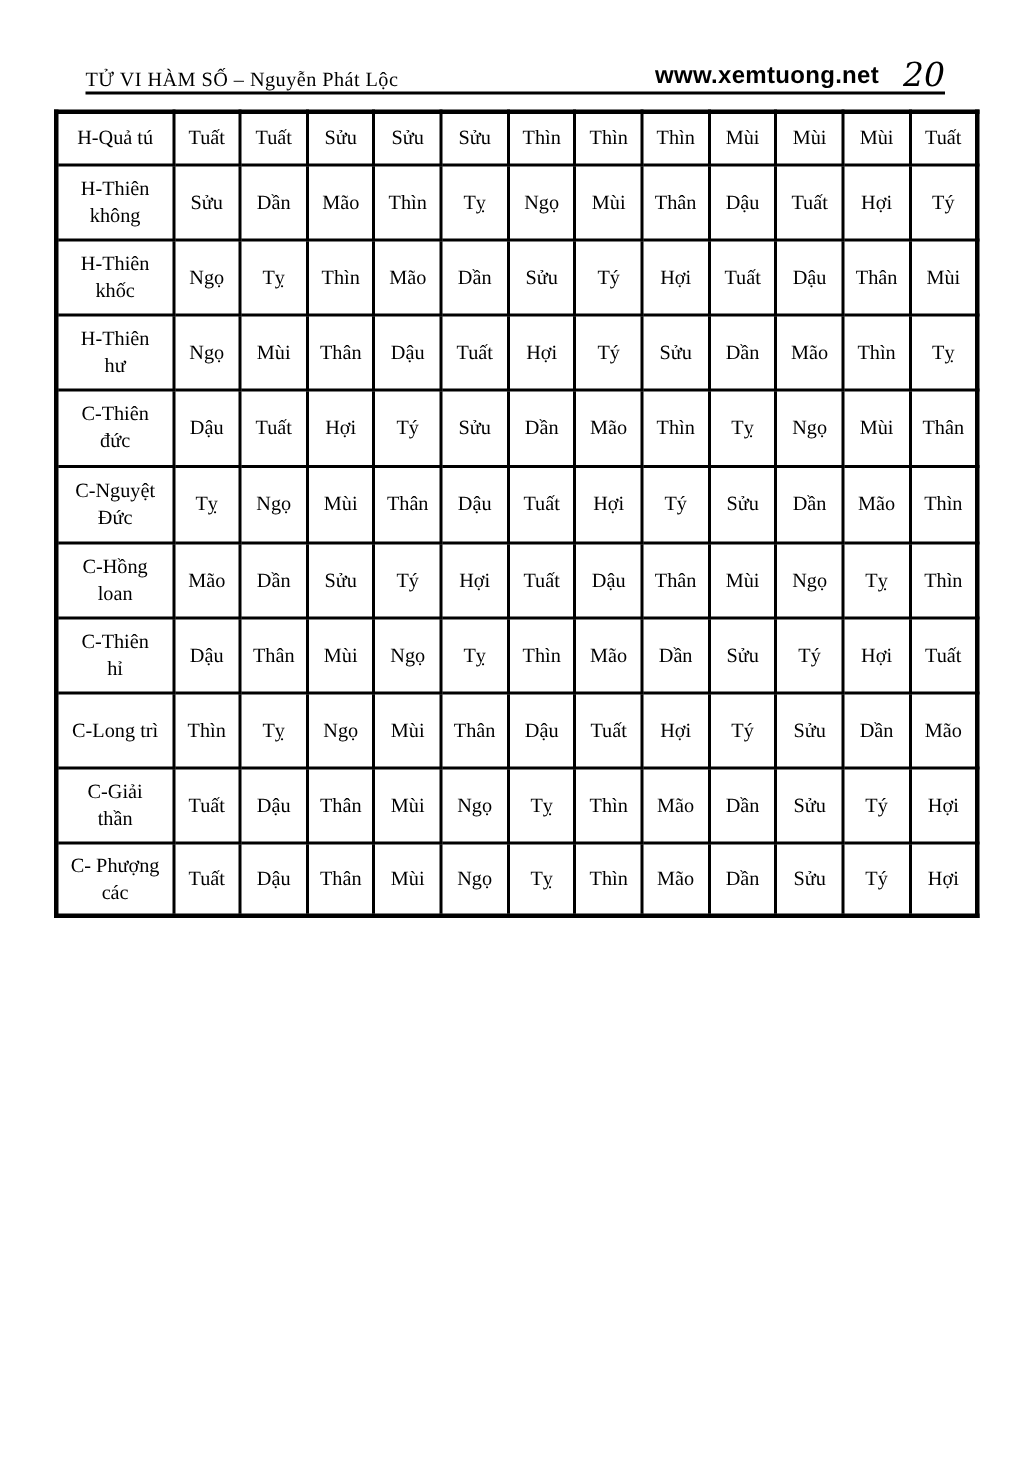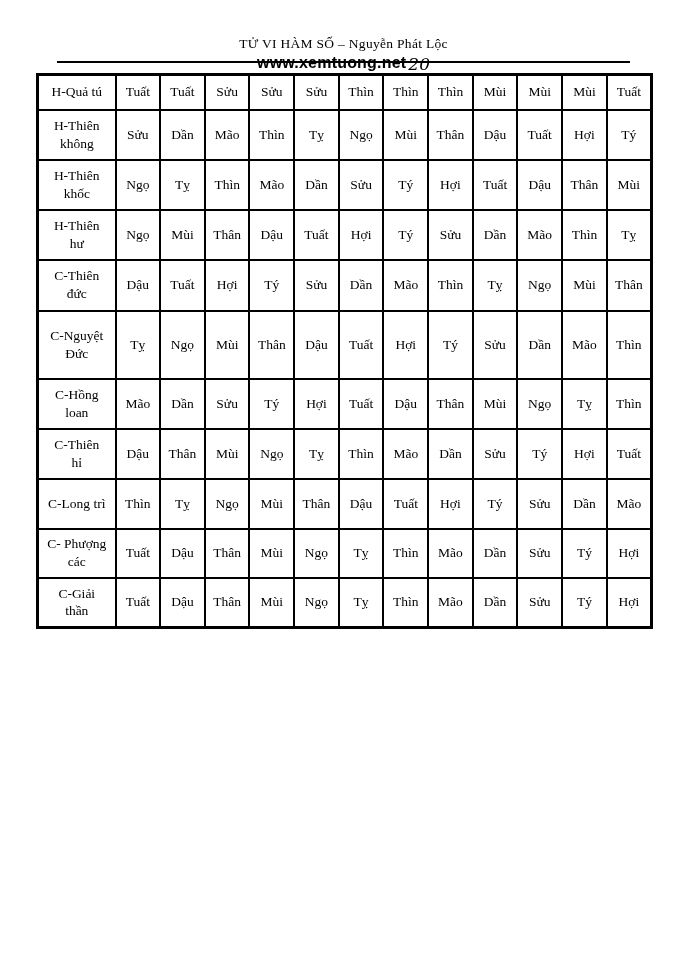--- a/index.html
+++ b/index.html
@@ -20,44 +20,43 @@
     inset: 0;
     background: #ffffff;
   }
   .header {
     position: absolute;
     left: 57px;
     top: 36px;
     width: 573px;
     display: flex;
     justify-content: space-between;
-    align-items: center;
-    flex-direction: column;
+    align-items: flex-end;
   }
   .header-title {
     font-family: "Liberation Serif", serif;
     font-size: 13.5px;
     letter-spacing: 0.3px;
     white-space: nowrap;
   }
   .header-right {
     display: flex;
     align-items: baseline;
   }
   .site-url {
     font-family: "Liberation Sans", sans-serif;
     font-weight: bold;
     font-size: 16px;
     letter-spacing: 0.2px;
   }
   .page-number {
     font-family: "DejaVu Serif", serif;
     font-style: italic;
-    font-size: 17px;
-    margin-left: 2px;
+    font-size: 22px;
+    margin-left: 16px;
     position: relative;
     top: 2px;
   }
   .header-rule {
     position: absolute;
     left: 57px;
     top: 61px;
     width: 573px;
     height: 2px;
     background: #000000;
@@ -189,21 +188,21 @@
           <td class="value-cell">Tý</td>
           <td class="value-cell">Sửu</td>
           <td class="value-cell">Dần</td>
           <td class="value-cell">Mão</td>
           <td class="value-cell">Thìn</td>
           <td class="value-cell">Tỵ</td>
           <td class="value-cell">Ngọ</td>
           <td class="value-cell">Mùi</td>
           <td class="value-cell">Thân</td>
         </tr>
-        <tr style="height: 68px;">
+        <tr style="height: 51px;">
           <td class="row-label">C-Nguyệt
 Đức</td>
           <td class="value-cell">Tỵ</td>
           <td class="value-cell">Ngọ</td>
           <td class="value-cell">Mùi</td>
           <td class="value-cell">Thân</td>
           <td class="value-cell">Dậu</td>
           <td class="value-cell">Tuất</td>
           <td class="value-cell">Hợi</td>
           <td class="value-cell">Tý</td>
@@ -251,49 +250,49 @@
           <td class="value-cell">Ngọ</td>
           <td class="value-cell">Mùi</td>
           <td class="value-cell">Thân</td>
           <td class="value-cell">Dậu</td>
           <td class="value-cell">Tuất</td>
           <td class="value-cell">Hợi</td>
           <td class="value-cell">Tý</td>
           <td class="value-cell">Sửu</td>
           <td class="value-cell">Dần</td>
           <td class="value-cell">Mão</td>
+        </tr>
+        <tr style="height: 50px;">
+          <td class="row-label">C-Giải
+thần</td>
+          <td class="value-cell">Tuất</td>
+          <td class="value-cell">Dậu</td>
+          <td class="value-cell">Thân</td>
+          <td class="value-cell">Mùi</td>
+          <td class="value-cell">Ngọ</td>
+          <td class="value-cell">Tỵ</td>
+          <td class="value-cell">Thìn</td>
+          <td class="value-cell">Mão</td>
+          <td class="value-cell">Dần</td>
+          <td class="value-cell">Sửu</td>
+          <td class="value-cell">Tý</td>
+          <td class="value-cell">Hợi</td>
         </tr>
         <tr style="height: 49px;">
           <td class="row-label">C- Phượng
 các</td>
           <td class="value-cell">Tuất</td>
           <td class="value-cell">Dậu</td>
           <td class="value-cell">Thân</td>
           <td class="value-cell">Mùi</td>
           <td class="value-cell">Ngọ</td>
           <td class="value-cell">Tỵ</td>
           <td class="value-cell">Thìn</td>
           <td class="value-cell">Mão</td>
           <td class="value-cell">Dần</td>
           <td class="value-cell">Sửu</td>
           <td class="value-cell">Tý</td>
           <td class="value-cell">Hợi</td>
         </tr>
-        <tr style="height: 50px;">
-          <td class="row-label">C-Giải
-thần</td>
-          <td class="value-cell">Tuất</td>
-          <td class="value-cell">Dậu</td>
-          <td class="value-cell">Thân</td>
-          <td class="value-cell">Mùi</td>
-          <td class="value-cell">Ngọ</td>
-          <td class="value-cell">Tỵ</td>
-          <td class="value-cell">Thìn</td>
-          <td class="value-cell">Mão</td>
-          <td class="value-cell">Dần</td>
-          <td class="value-cell">Sửu</td>
-          <td class="value-cell">Tý</td>
-          <td class="value-cell">Hợi</td>
-        </tr>
       </tbody>
   </table>
 
 </div>
 
 </body></html>

